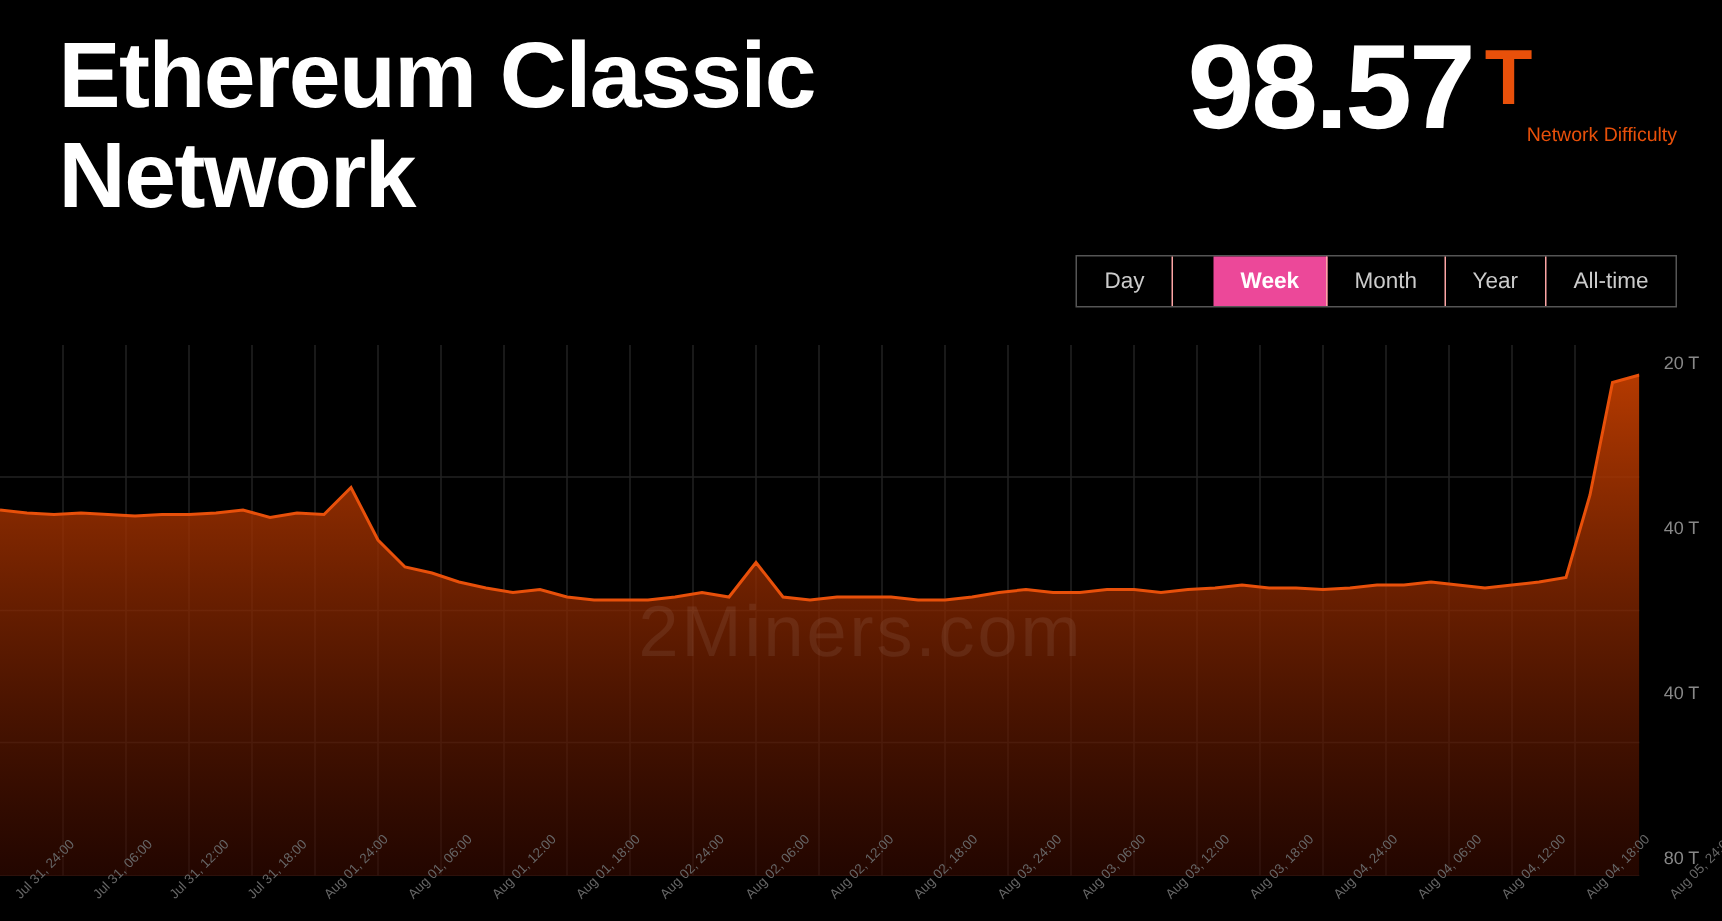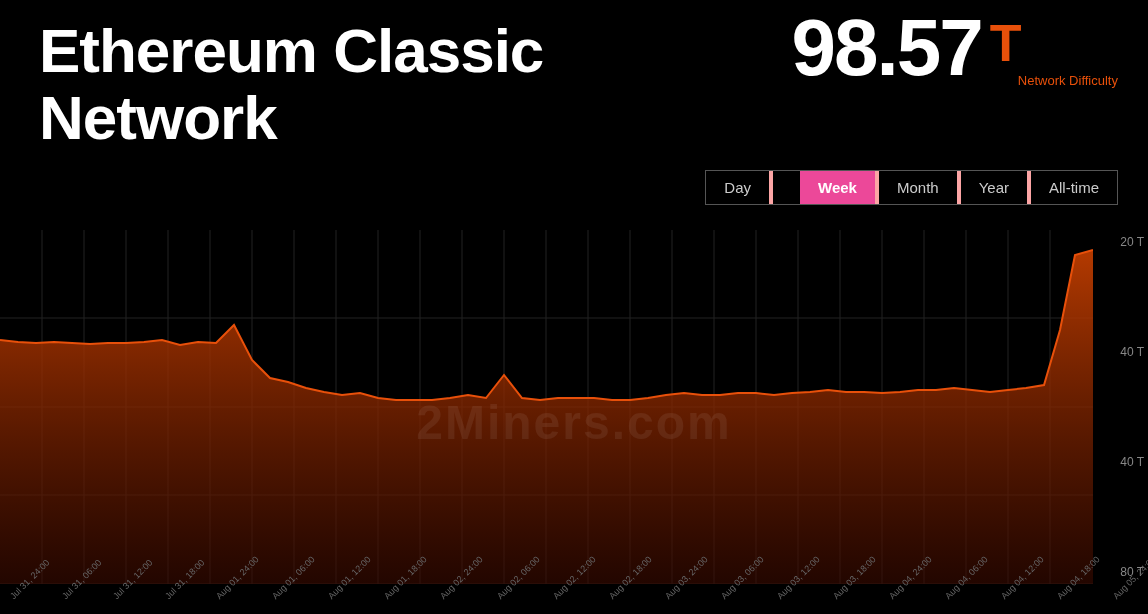--- a/index.html
+++ b/index.html
@@ -22,24 +22,24 @@
     .main-title {
       font-size: 62px;
       font-weight: 900;
       line-height: 1.08;
       color: #fff;
       letter-spacing: -1px;
     }
 
     .metric-section {
       position: absolute;
-      top: 8px;
+      top: 18px;
       right: 30px;
       display: flex;
-      align-items: flex-end;
+      align-items: flex-start;
     }
 
     .metric-value {
       font-size: 80px;
       font-weight: 900;
       color: #fff;
       line-height: 1;
       letter-spacing: -2px;
     }
 
@@ -72,21 +72,21 @@
       right: 30px;
       display: flex;
       gap: 0;
       border: 1px solid #555;
     }
 
     .filter-btn {
       padding: 8px 18px;
       background: transparent;
       border: none;
-      border-right: 4px solid #fca5a5;
+      border-right: 1px solid #fca5a5;
       color: #ccc;
       font-size: 15px;
       cursor: pointer;
       font-family: Arial, sans-serif;
     }
 
     .filter-btn:last-child {
       border-right: none;
     }
 
@@ -105,21 +105,21 @@
       bottom: 0;
       width: 100%;
     }
 
     .watermark {
       position: absolute;
       top: 50%;
       left: 50%;
       transform: translate(-50%, -50%);
       font-size: 48px;
-      font-weight: 700;
+      font-weight: 400;
       color: rgba(255,255,255,0.07);
       white-space: nowrap;
       pointer-events: none;
       z-index: 10;
       letter-spacing: 2px;
     }
 
     .y-axis {
       position: absolute;
       right: 0;
@@ -128,21 +128,21 @@
       width: 50px;
       display: flex;
       flex-direction: column-reverse;
       justify-content: space-between;
       padding: 5px 4px 5px 0;
     }
 
     .y-label {
       font-size: 12px;
       color: #888;
-      text-align: right;
+      text-align: center;
     }
 
     .x-axis {
       position: absolute;
       bottom: 0;
       left: 0;
       right: 55px;
       height: 30px;
       display: flex;
       justify-content: space-between;

